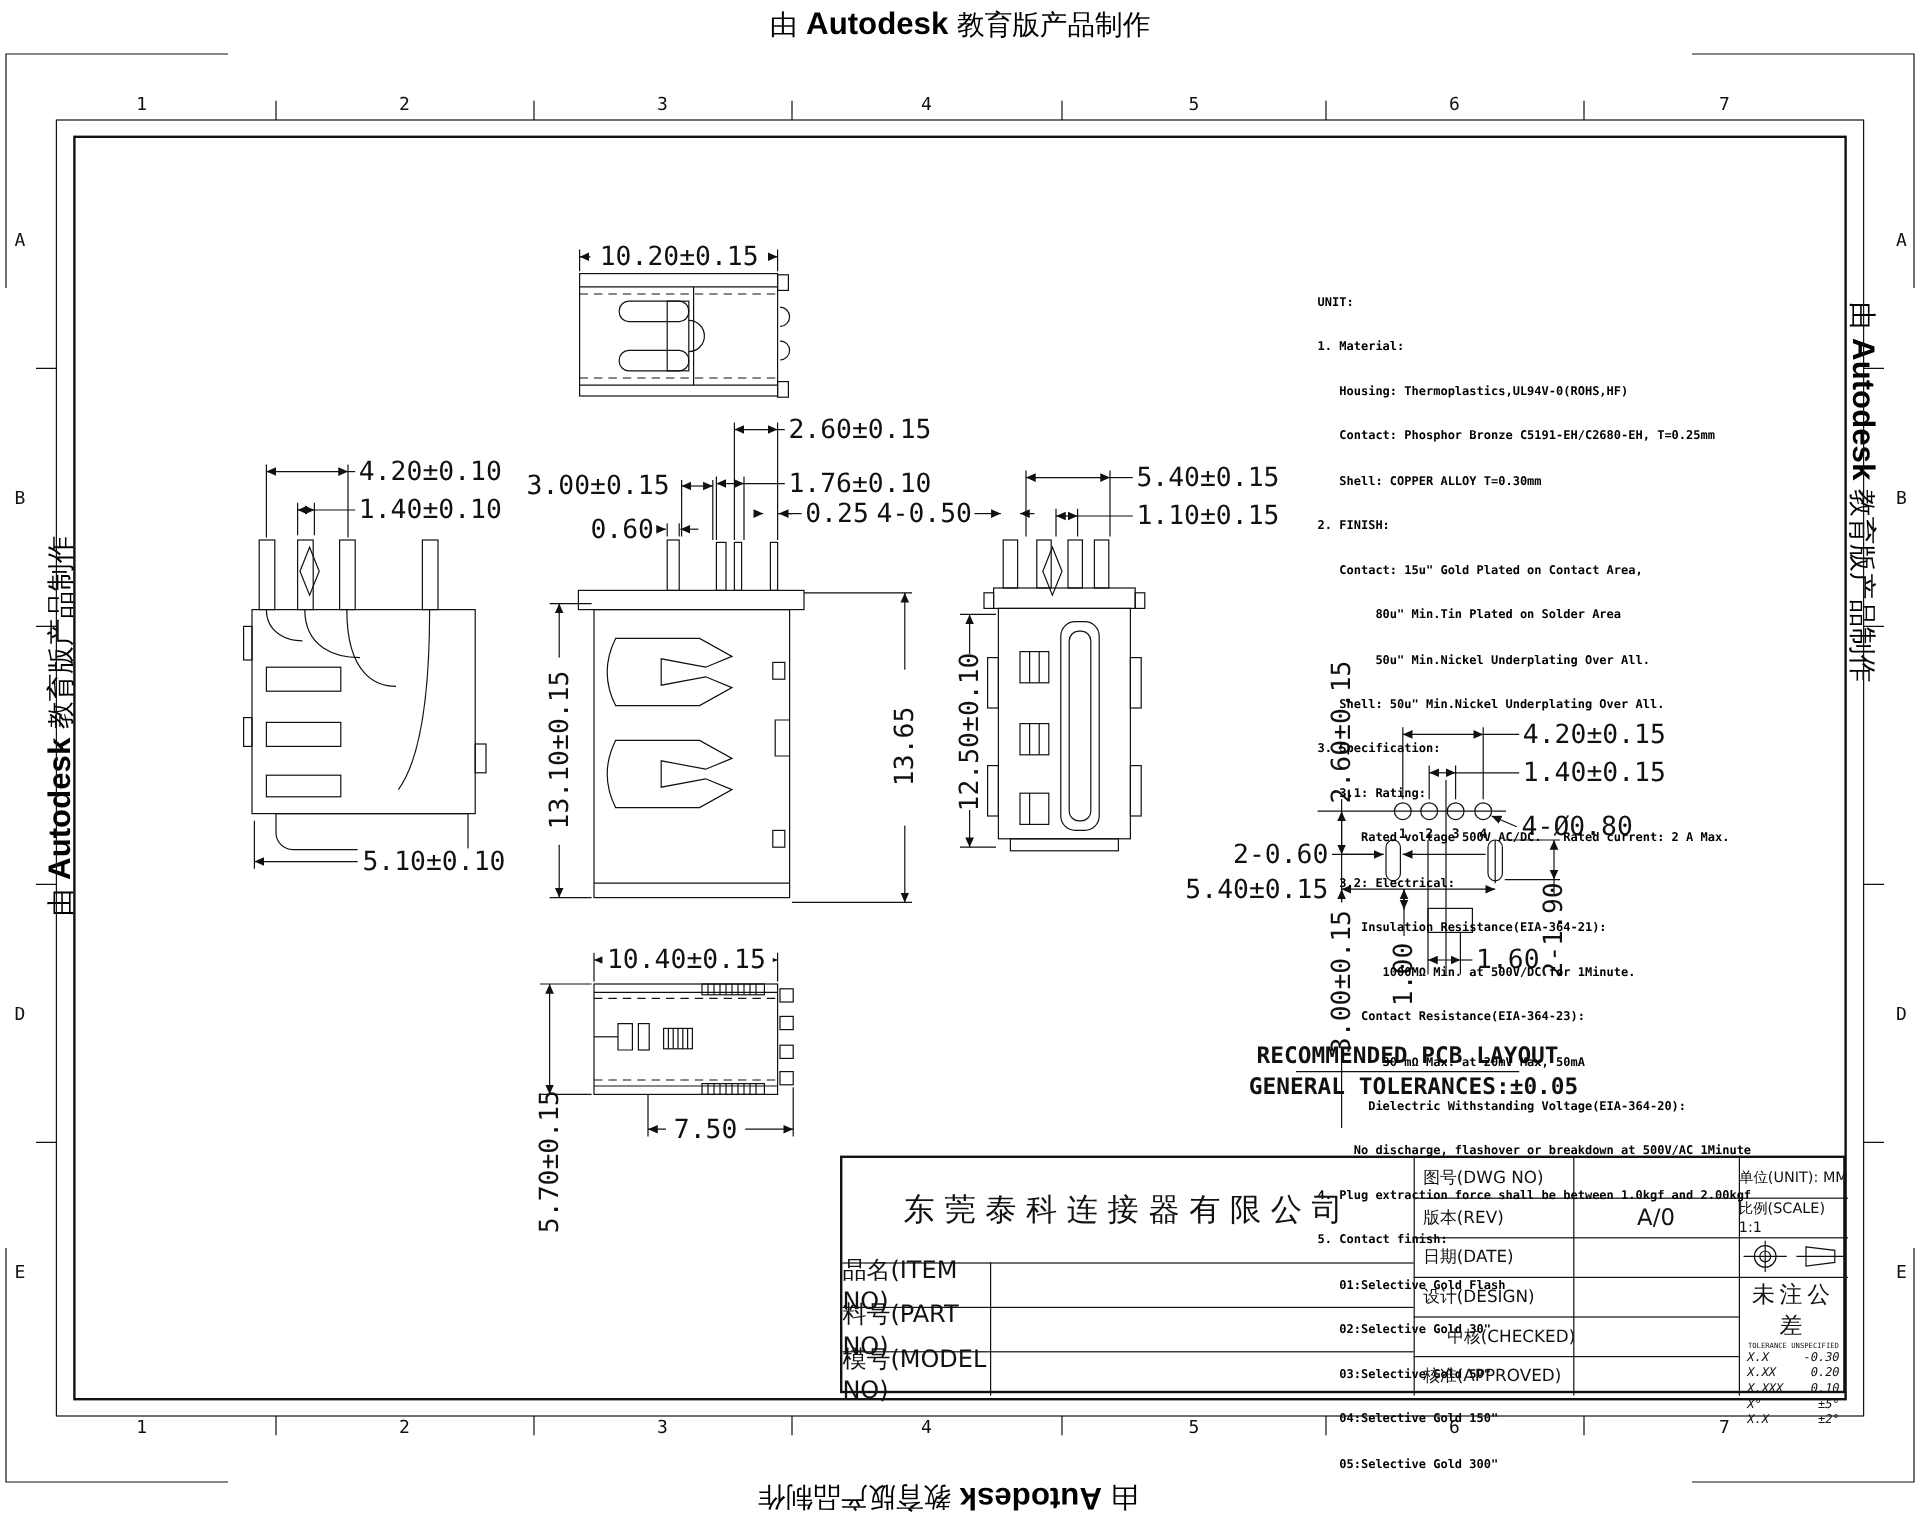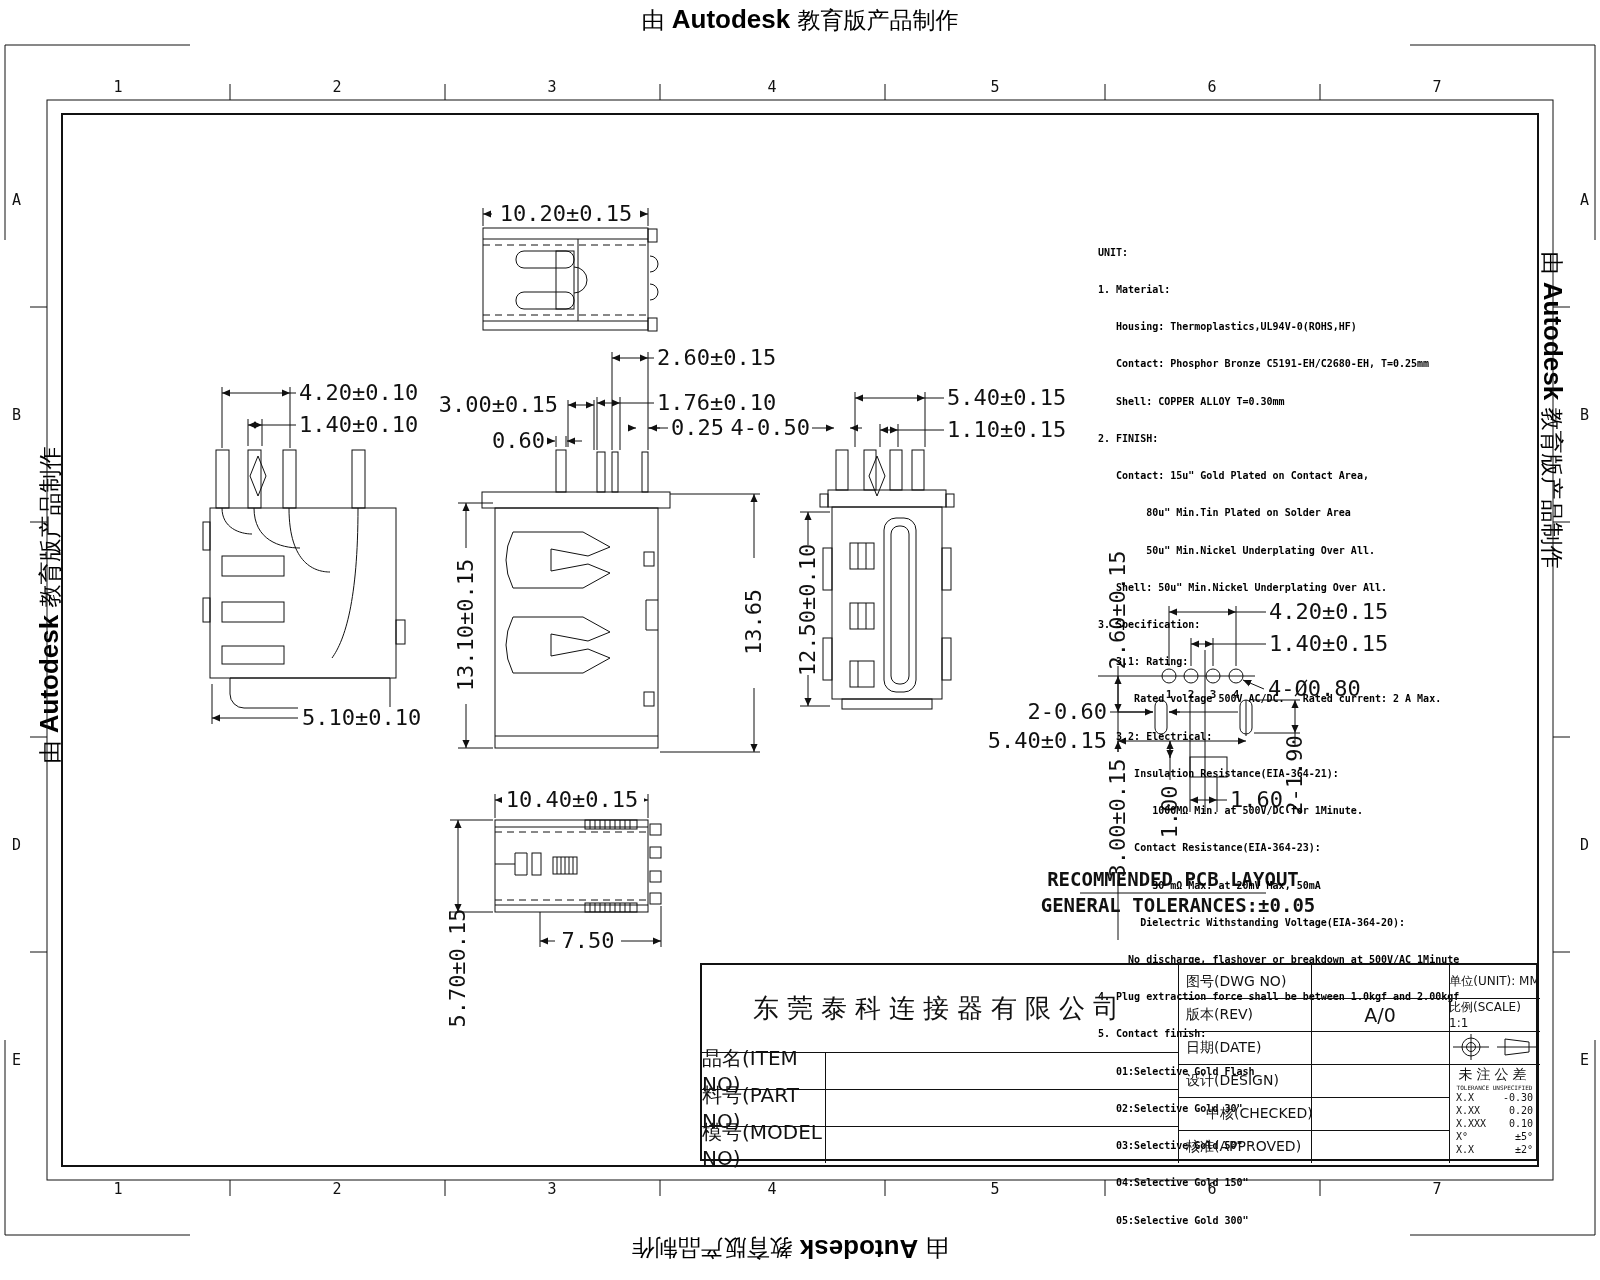--- a/index.html
+++ b/index.html
@@ -26,24 +26,24 @@
   .vline{position:absolute;width:0;border-left:1.5px solid #111;}
   .hline{position:absolute;height:0;border-top:1.5px solid #111;}
   .company{display:flex;align-items:center;justify-content:center;
            font-size:26px;letter-spacing:8px;font-family:Liberation Mono, monospace;}
   .lbl{display:flex;align-items:center;justify-content:center;font-size:20px;}
   .val{display:flex;align-items:center;font-size:16px;padding-left:18px;}
   .mlbl{display:flex;align-items:center;font-size:14px;padding-left:8px;}
   .mval{display:flex;align-items:center;justify-content:center;font-size:19px;}
   .rcell{display:flex;align-items:center;justify-content:center;font-size:12px;}
   .tolblk{font-family:"DejaVu Sans Mono",monospace;}
-  .toltitle{text-align:center;font-family:"DejaVu Sans",sans-serif;font-size:14px;
+  .toltitle{text-align:center;font-family:"DejaVu Sans",sans-serif;font-size:19px;
             letter-spacing:4px;margin-top:2px;}
   .tolsub{text-align:center;font-size:6px;letter-spacing:0;}
-  .tolrow{display:flex;justify-content:space-between;padding:0 7px;font-size:10px;line-height:13px;}
+  .tolrow{display:flex;justify-content:space-between;padding:0 7px;font-size:10px;line-height:13px;font-style:italic;}
 </style>
 </head>
 <body>
 
 <div id="canvas">
 
   <div class="banner" style="left:50%;top:4px;transform:translateX(-50%);"><span>由 </span><b>Autodesk</b><span> 教育版产品制作</span></div>
   <div class="banner" style="left:790px;top:1248px;transform:translate(-50%,-50%) rotate(180deg);"><span>由 </span><b>Autodesk</b><span> 教育版产品制作</span></div>
   <div class="banner" style="left:50px;top:605px;transform:translate(-50%,-50%) rotate(-90deg);"><span>由 </span><b>Autodesk</b><span> 教育版产品制作</span></div>
   <div class="banner" style="left:1552px;top:410px;transform:translate(-50%,-50%) rotate(90deg);"><span>由 </span><b>Autodesk</b><span> 教育版产品制作</span></div>

